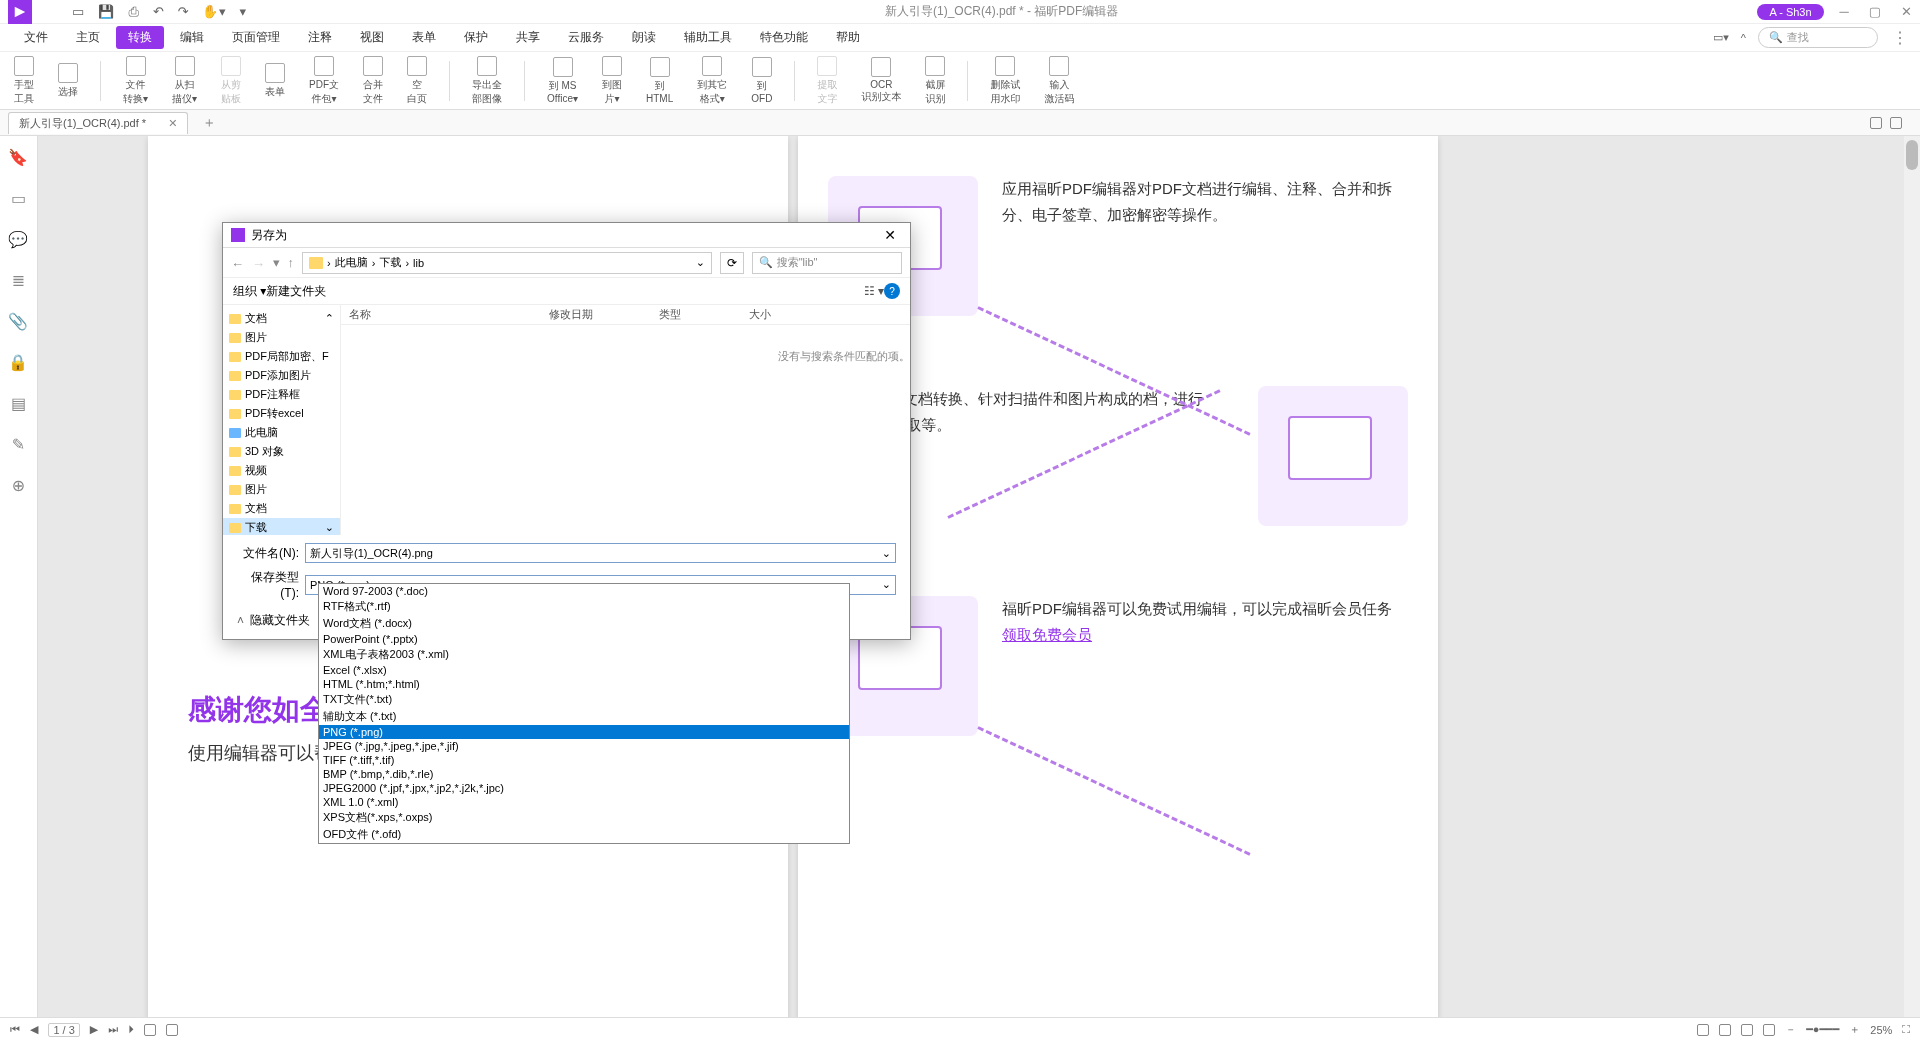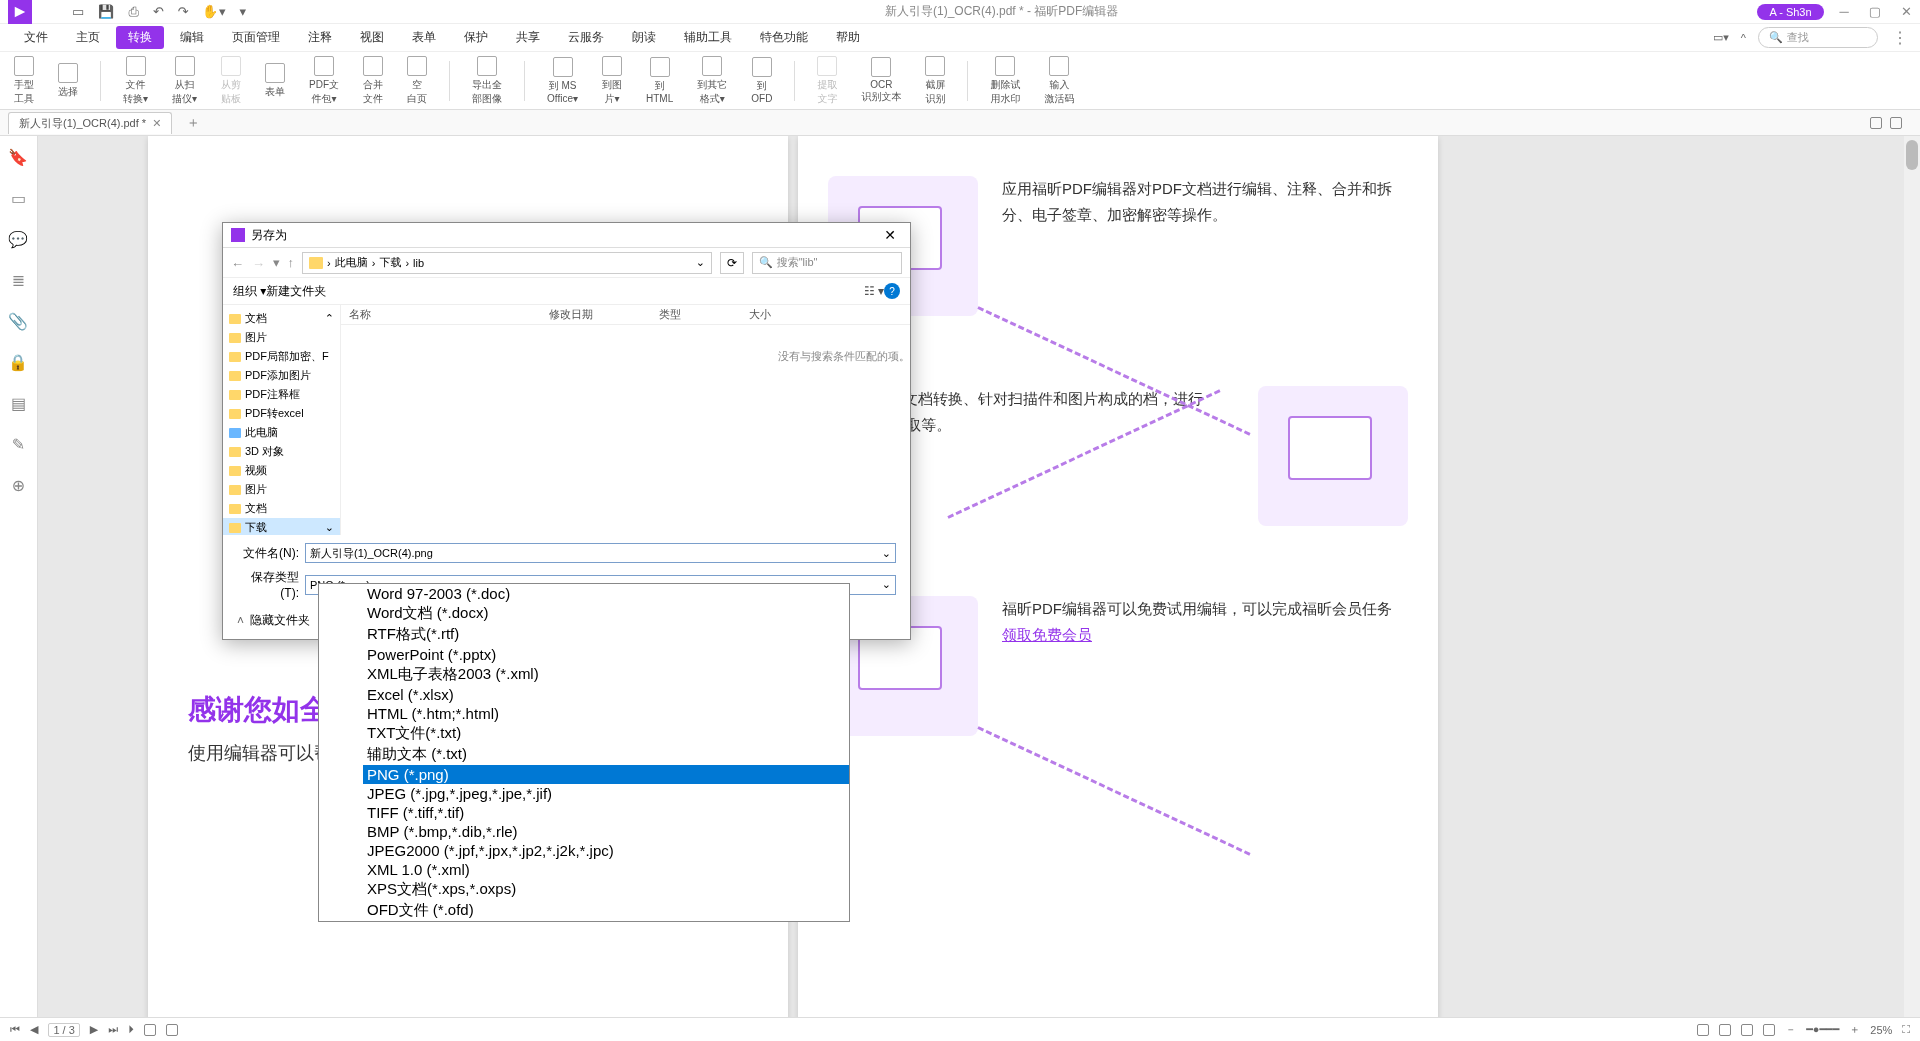--- a/index.html
+++ b/index.html
@@ -25,21 +25,21 @@
 
 .ribbon { height: 58px; background: #fff; display: flex; align-items: center; padding: 0 8px; gap: 12px; border-bottom: 1px solid #ddd; }
 .rbtn { display: flex; flex-direction: column; align-items: center; justify-content: center; padding: 2px 6px; font-size: 10px; color: #555; cursor: pointer; min-width: 30px; }
 .rbtn .ricon { width: 20px; height: 20px; border: 1px solid #aaa; border-radius: 2px; margin-bottom: 2px; }
 .rbtn.dis { color: #bbb; }
 .rbtn.dis .ricon { border-color: #ddd; }
 .rsep { width: 1px; height: 40px; background: #ddd; margin: 0 4px; }
 
 
 .tabbar { height: 26px; background: #f9f9f9; display: flex; align-items: center; padding: 0 8px; border-bottom: 1px solid #ddd; }
-.tab { background: #fff; border: 1px solid #ccc; border-bottom: none; padding: 3px 10px; font-size: 11px; color: #555; display: flex; align-items: center; gap: 6px; border-radius: 3px 3px 0 0; }
+.tab { background: #fff; border: 1px solid #ccc; border-bottom: none; padding: 3px 10px; font-size: 11px; color: #555; display: flex; align-items: center; gap: 22px; border-radius: 3px 3px 0 0; }
 .tab .close { color: #888; cursor: pointer; }
 .tabbar .plus { margin-left: 14px; color: #888; cursor: pointer; font-size: 14px; }
 .tabbar .spacer { flex: 1; }
 .tabbar .viewbtns { display: flex; gap: 8px; color: #888; padding-right: 10px; }
 
 
 .workspace { display: flex; height: calc(100% - 24px - 28px - 58px - 26px - 24px); }
 .sidebar { width: 38px; background: #fff; border-right: 1px solid #ddd; display: flex; flex-direction: column; align-items: center; padding-top: 12px; gap: 22px; color: #888; }
 .sidebar span { cursor: pointer; font-size: 16px; }
 .canvas { flex: 1; background: #e8e8e8; position: relative; overflow: hidden; }
@@ -93,21 +93,21 @@
 .dlg-list .empty { text-align:right; color:#888; font-size:11px; margin-top:24px;}
 .dlg-fields { padding: 8px 14px 0 14px; font-size:12px;}
 .dlg-fields .frow { display:flex; align-items:center; gap:6px; margin-bottom:6px;}
 .dlg-fields .frow label { width:62px; text-align:right; }
 .dlg-fields .frow .field { flex:1; border:1px solid #7a9ecb; height:20px; padding:0 4px; font-size:11px; display:flex; align-items:center; background:#fff;}
 .dlg-bottom { display:flex; align-items:center; padding:6px 14px 10px 14px; font-size:12px;}
 .dlg-bottom .chev { margin-right:6px; color:#666;}
 .dlg-bottom .spacer{flex:1;}
 
 
-.dropdown { position:absolute; left: 318px; top: 583px; width:532px; background:#fff; border:1px solid #888; z-index:200; font-size:15px;padding-left:44px;}
+.dropdown { position:absolute; left: 318px; top: 583px; width:532px; background:#fff; border:1px solid #888; z-index:200; font-size:11px;}
 .dropdown .opt { padding:1px 4px; cursor:pointer; }
 .dropdown .opt.sel { background:#0078d4; color:#fff; }
 
 
 .icosq { display:inline-block; width:12px; height:12px; border:1px solid #888; border-radius:2px;}
 </style>
 </head>
 <body>
 
 <div class="titlebar">
@@ -462,22 +462,22 @@
   </div>
   <div class="dlg-bottom">
     <span class="chev">˄</span>
     <span>隐藏文件夹</span>
     <div class="spacer"></div>
   </div>
 </div>
 
 <div class="dropdown" id="dropdown">
     <div class="opt">Word 97-2003 (*.doc)</div>
+    <div class="opt">RTF格式(*.rtf)</div>
     <div class="opt">Word文档 (*.docx)</div>
-    <div class="opt">RTF格式(*.rtf)</div>
     <div class="opt">PowerPoint (*.pptx)</div>
     <div class="opt">XML电子表格2003 (*.xml)</div>
     <div class="opt">Excel (*.xlsx)</div>
     <div class="opt">HTML (*.htm;*.html)</div>
     <div class="opt">TXT文件(*.txt)</div>
     <div class="opt">辅助文本 (*.txt)</div>
     <div class="opt sel">PNG (*.png)</div>
     <div class="opt">JPEG (*.jpg,*.jpeg,*.jpe,*.jif)</div>
     <div class="opt">TIFF (*.tiff,*.tif)</div>
     <div class="opt">BMP (*.bmp,*.dib,*.rle)</div>

